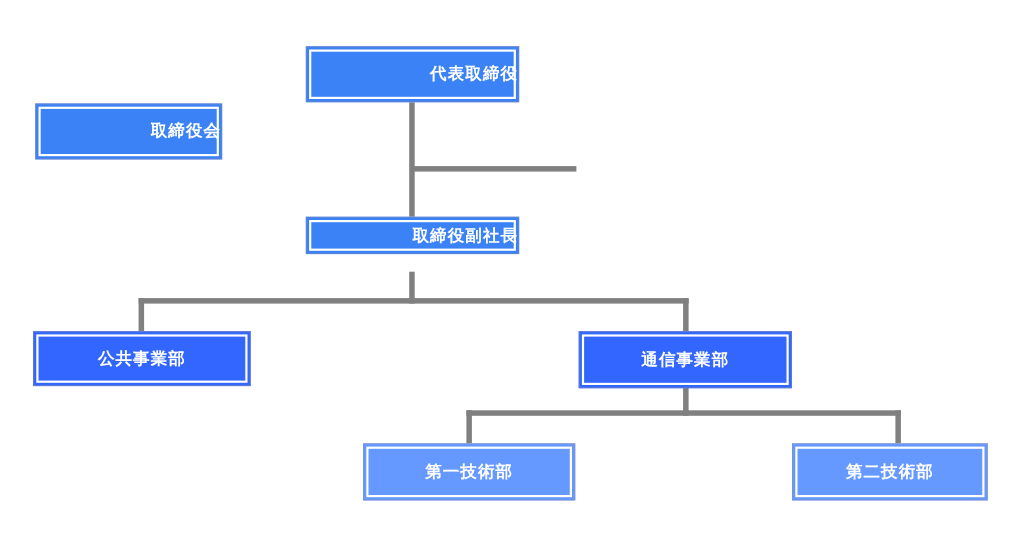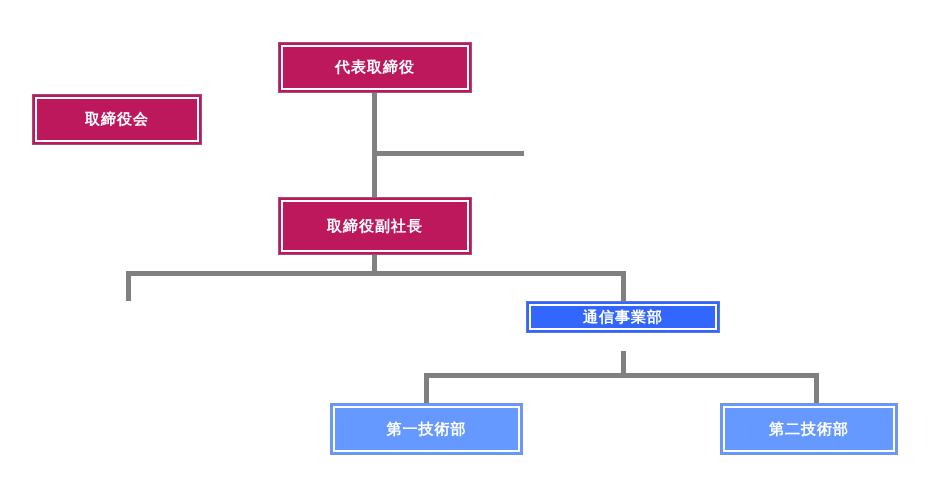--- a/index.html
+++ b/index.html
@@ -28,21 +28,21 @@
     border: 1px solid rgba(140,140,170,0.45);
   }
   
   .node::before {
     content: "";
     position: absolute;
     inset: 2px;
     border: 2px solid #ffffff;
     pointer-events: none;
   }
-  .lvl-executive { background: #be185d; }
+  .lvl-executive { background: #3b82f6; justify-content: flex-end; }
   .lvl-division  { background: #3366ff; }
   .lvl-section   { background: #6699ff; }
   .conn {
     position: absolute;
     background: #808080;
   }
 </style>
 </head>
 <body>
 
@@ -61,26 +61,29 @@
 
   <div class="node lvl-executive" style="left:278px; top:42px; width:194px; height:51px;">
     <span>代表取締役</span>
   </div>
 
   <div class="node lvl-executive" style="left:32px; top:94px; width:170px; height:51px;">
     <span>取締役会</span>
   </div>
 
 
-  <div class="node lvl-executive" style="left:278px; top:197px; width:194px; height:58px;font-family:Liberation Serif, serif;">
+  <div class="node lvl-executive" style="left:278px; top:197px; width:194px; height:34px;font-family:Liberation Serif, serif;">
     <span>取締役副社長</span>
   </div>
 
+  <div class="node lvl-division" style="left:30px; top:301px; width:198px; height:50px;">
+    <span>公共事業部</span>
+  </div>
 
-  <div class="node lvl-division" style="left:526px; top:301px; width:194px; height:32px;">
+  <div class="node lvl-division" style="left:526px; top:301px; width:194px; height:52px;">
     <span>通信事業部</span>
   </div>
 
   <div class="node lvl-section" style="left:330px; top:403px; width:193px; height:52px;align-items:center;">
     <span>第一技術部</span>
   </div>
 
   <div class="node lvl-section" style="left:720px; top:403px; width:178px; height:52px;">
     <span>第二技術部</span>
   </div>

